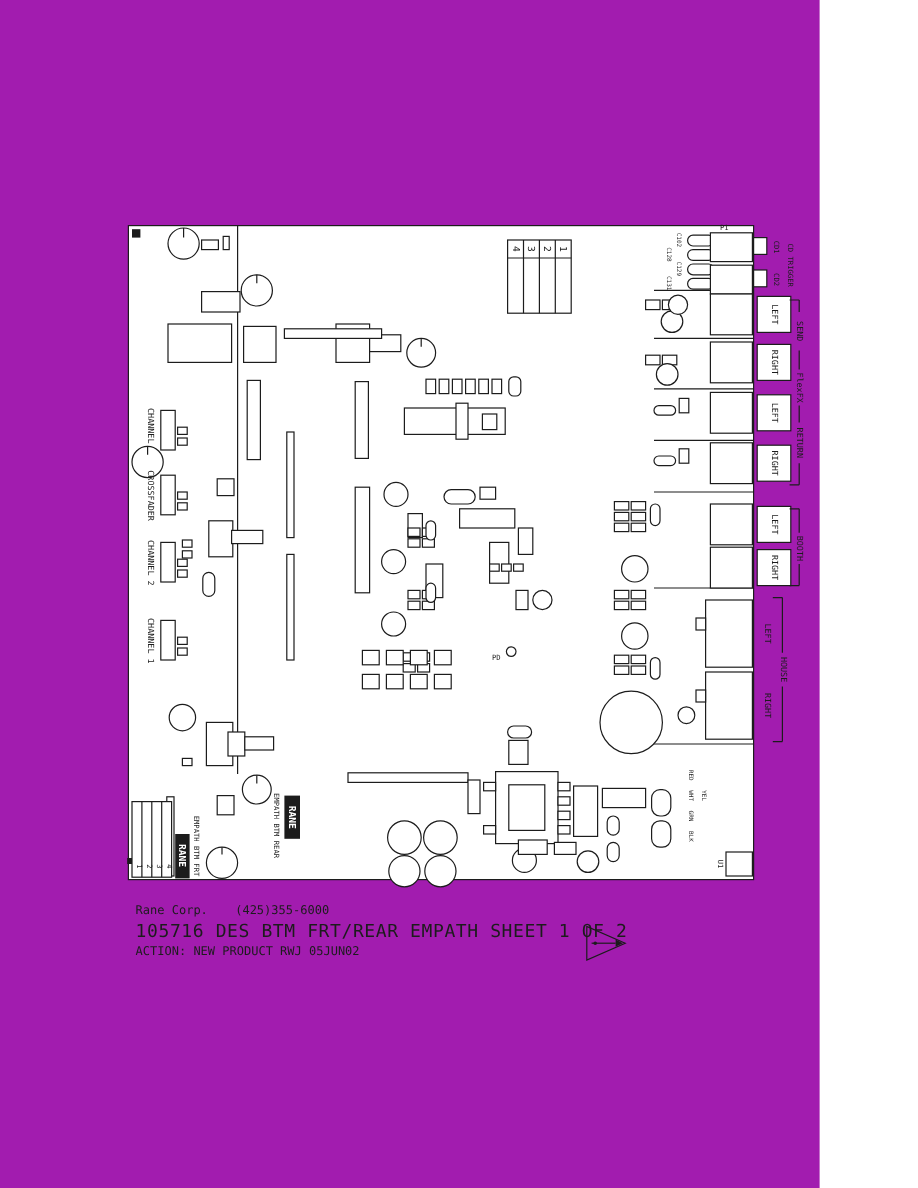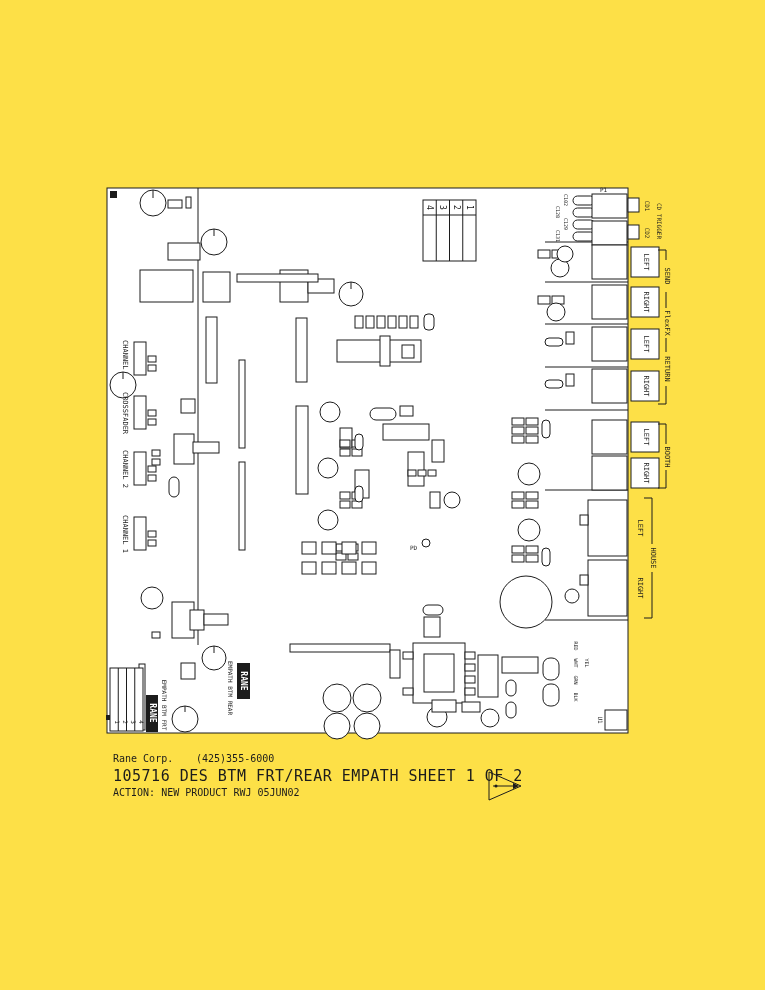--- a/index.html
+++ b/index.html
@@ -1,16 +1,16 @@
 <!DOCTYPE html>
 <html><head>
 <meta charset="utf-8">
 <style>
   html,body{margin:0;padding:0;background:#ffffff;}
-  .sheet{position:relative;width:765px;height:990px;background:#fde047;overflow:hidden;}
+  .sheet{position:relative;width:683px;height:990px;background:#a21caf;overflow:hidden;}
   svg{display:block;}
   svg .ln{stroke:#1c1c1c;stroke-width:1;fill:none;}
   svg .shp{stroke:#1c1c1c;stroke-width:1;fill:#ffffff;}
   svg .fil{fill:#1c1c1c;stroke:none;}
   svg text{font-family:"DejaVu Sans Mono","Liberation Mono",monospace;fill:#1c1c1c;}
   svg text.w{fill:#ffffff;font-weight:bold;}
   .t10{font-size:10px;} .t15{font-size:15px;letter-spacing:.5px;} .t8{font-size:8px;}
   .t7{font-size:7px;} .t6{font-size:6px;} .t5{font-size:5px;}
 </style>
 </head>

